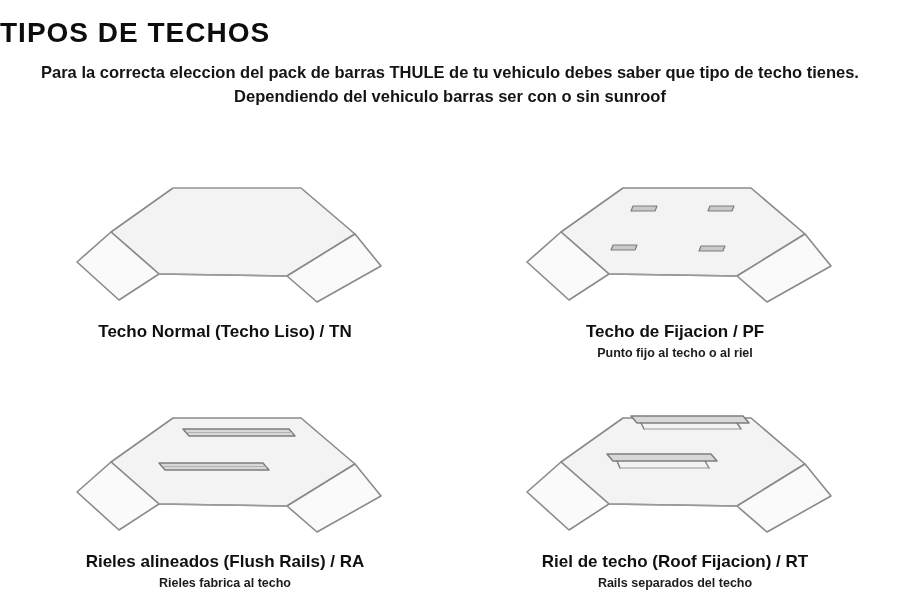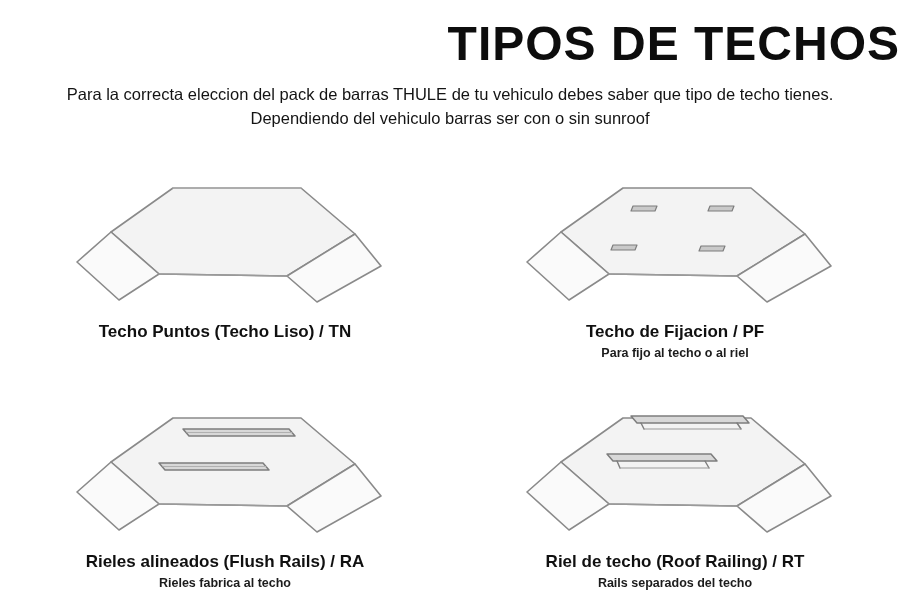--- a/index.html
+++ b/index.html
@@ -14,35 +14,35 @@
     color: #1a1a1a;
     overflow: hidden;
   }
   .page {
     position: relative;
     width: 900px;
     height: 600px;
     box-sizing: border-box;
   }
   .title {
-    text-align: right;
-    font-size: 48px;
+    text-align: left;
+    font-size: 28px;
     font-weight: bold;
     letter-spacing: 1px;
     margin: 18px 0 0 0;
     line-height: 1.1;
     color: #0d0d0d;
   }
   .subtitle-block {
     text-align: center;
     margin-top: 12px;
   }
   .subtitle-line {
     font-size: 16.5px;
-    font-weight: normal;
+    font-weight: bold;
     line-height: 1.45;
     color: #141414;
   }
   .grid {
     position: absolute;
     top: 148px;
     left: 0;
     width: 900px;
     height: 440px;
     display: grid;
@@ -108,21 +108,21 @@
             <path d="M56 66 L104 108 L64 134 L22 96 Z" fill="#fafafa"></path>
 
             <path d="M300 68 L232 110 L262 136 L326 100 Z" fill="#fafafa"></path>
 
             <path d="M104 108 L232 110" stroke="#9a9a9a"></path>
 
             <path d="M118 22 L246 22" stroke="#b4b4b4" stroke-width="1.2"></path>
           </g>
         </svg>
       </div>
-      <div class="cap-main">Techo Puntos (Techo Liso) / TN</div>
+      <div class="cap-main">Techo Normal (Techo Liso) / TN</div>
       <div class="cap-sub"></div>
     </div>
 
     <div class="cell r1">
       <div class="art">
         <svg viewBox="0 0 340 148" xmlns="http://www.w3.org/2000/svg">
           <g fill="none" stroke="#8a8a8a" stroke-width="1.6" stroke-linejoin="round" stroke-linecap="round">
             <path d="M56 66 L118 22 L246 22 L300 68 L232 110 L104 108 Z" fill="#f3f3f3"></path>
             <path d="M56 66 L104 108 L64 134 L22 96 Z" fill="#fafafa"></path>
             <path d="M300 68 L232 110 L262 136 L326 100 Z" fill="#fafafa"></path>
@@ -131,21 +131,21 @@
             <g fill="#c9c9c9" stroke="#7d7d7d" stroke-width="1.2">
               <path d="M128 40 L152 40 L150 45 L126 45 Z"></path>
               <path d="M205 40 L229 40 L227 45 L203 45 Z"></path>
               <path d="M108 79 L132 79 L130 84 L106 84 Z"></path>
               <path d="M196 80 L220 80 L218 85 L194 85 Z"></path>
             </g>
           </g>
         </svg>
       </div>
       <div class="cap-main">Techo de Fijacion / PF</div>
-      <div class="cap-sub">Para fijo al techo o al riel</div>
+      <div class="cap-sub">Punto fijo al techo o al riel</div>
     </div>
 
     <div class="cell r2">
       <div class="art">
         <svg viewBox="0 0 340 148" xmlns="http://www.w3.org/2000/svg">
           <g fill="none" stroke="#8a8a8a" stroke-width="1.6" stroke-linejoin="round" stroke-linecap="round">
             <path d="M56 66 L118 22 L246 22 L300 68 L232 110 L104 108 Z" fill="#f3f3f3"></path>
             <path d="M56 66 L104 108 L64 134 L22 96 Z" fill="#fafafa"></path>
             <path d="M300 68 L232 110 L262 136 L326 100 Z" fill="#fafafa"></path>
             <path d="M104 108 L232 110" stroke="#9a9a9a"></path>
@@ -180,18 +180,18 @@
             </g>
             <g>
               <path d="M102 58 L206 58 L212 65 L108 65 Z" fill="#d8d8d8" stroke="#7d7d7d" stroke-width="1.5"></path>
               <path d="M112 65 L115 72" stroke="#7d7d7d" stroke-width="1.4"></path>
               <path d="M200 65 L204 72" stroke="#7d7d7d" stroke-width="1.4"></path>
               <path d="M115 72 L204 72" stroke="#9a9a9a" stroke-width="1.2"></path>
             </g>
           </g>
         </svg>
       </div>
-      <div class="cap-main">Riel de techo (Roof Railing) / RT</div>
+      <div class="cap-main">Riel de techo (Roof Fijacion) / RT</div>
       <div class="cap-sub">Rails separados del techo</div>
     </div>
 
   </div>
 </div>
 
 </body></html>

